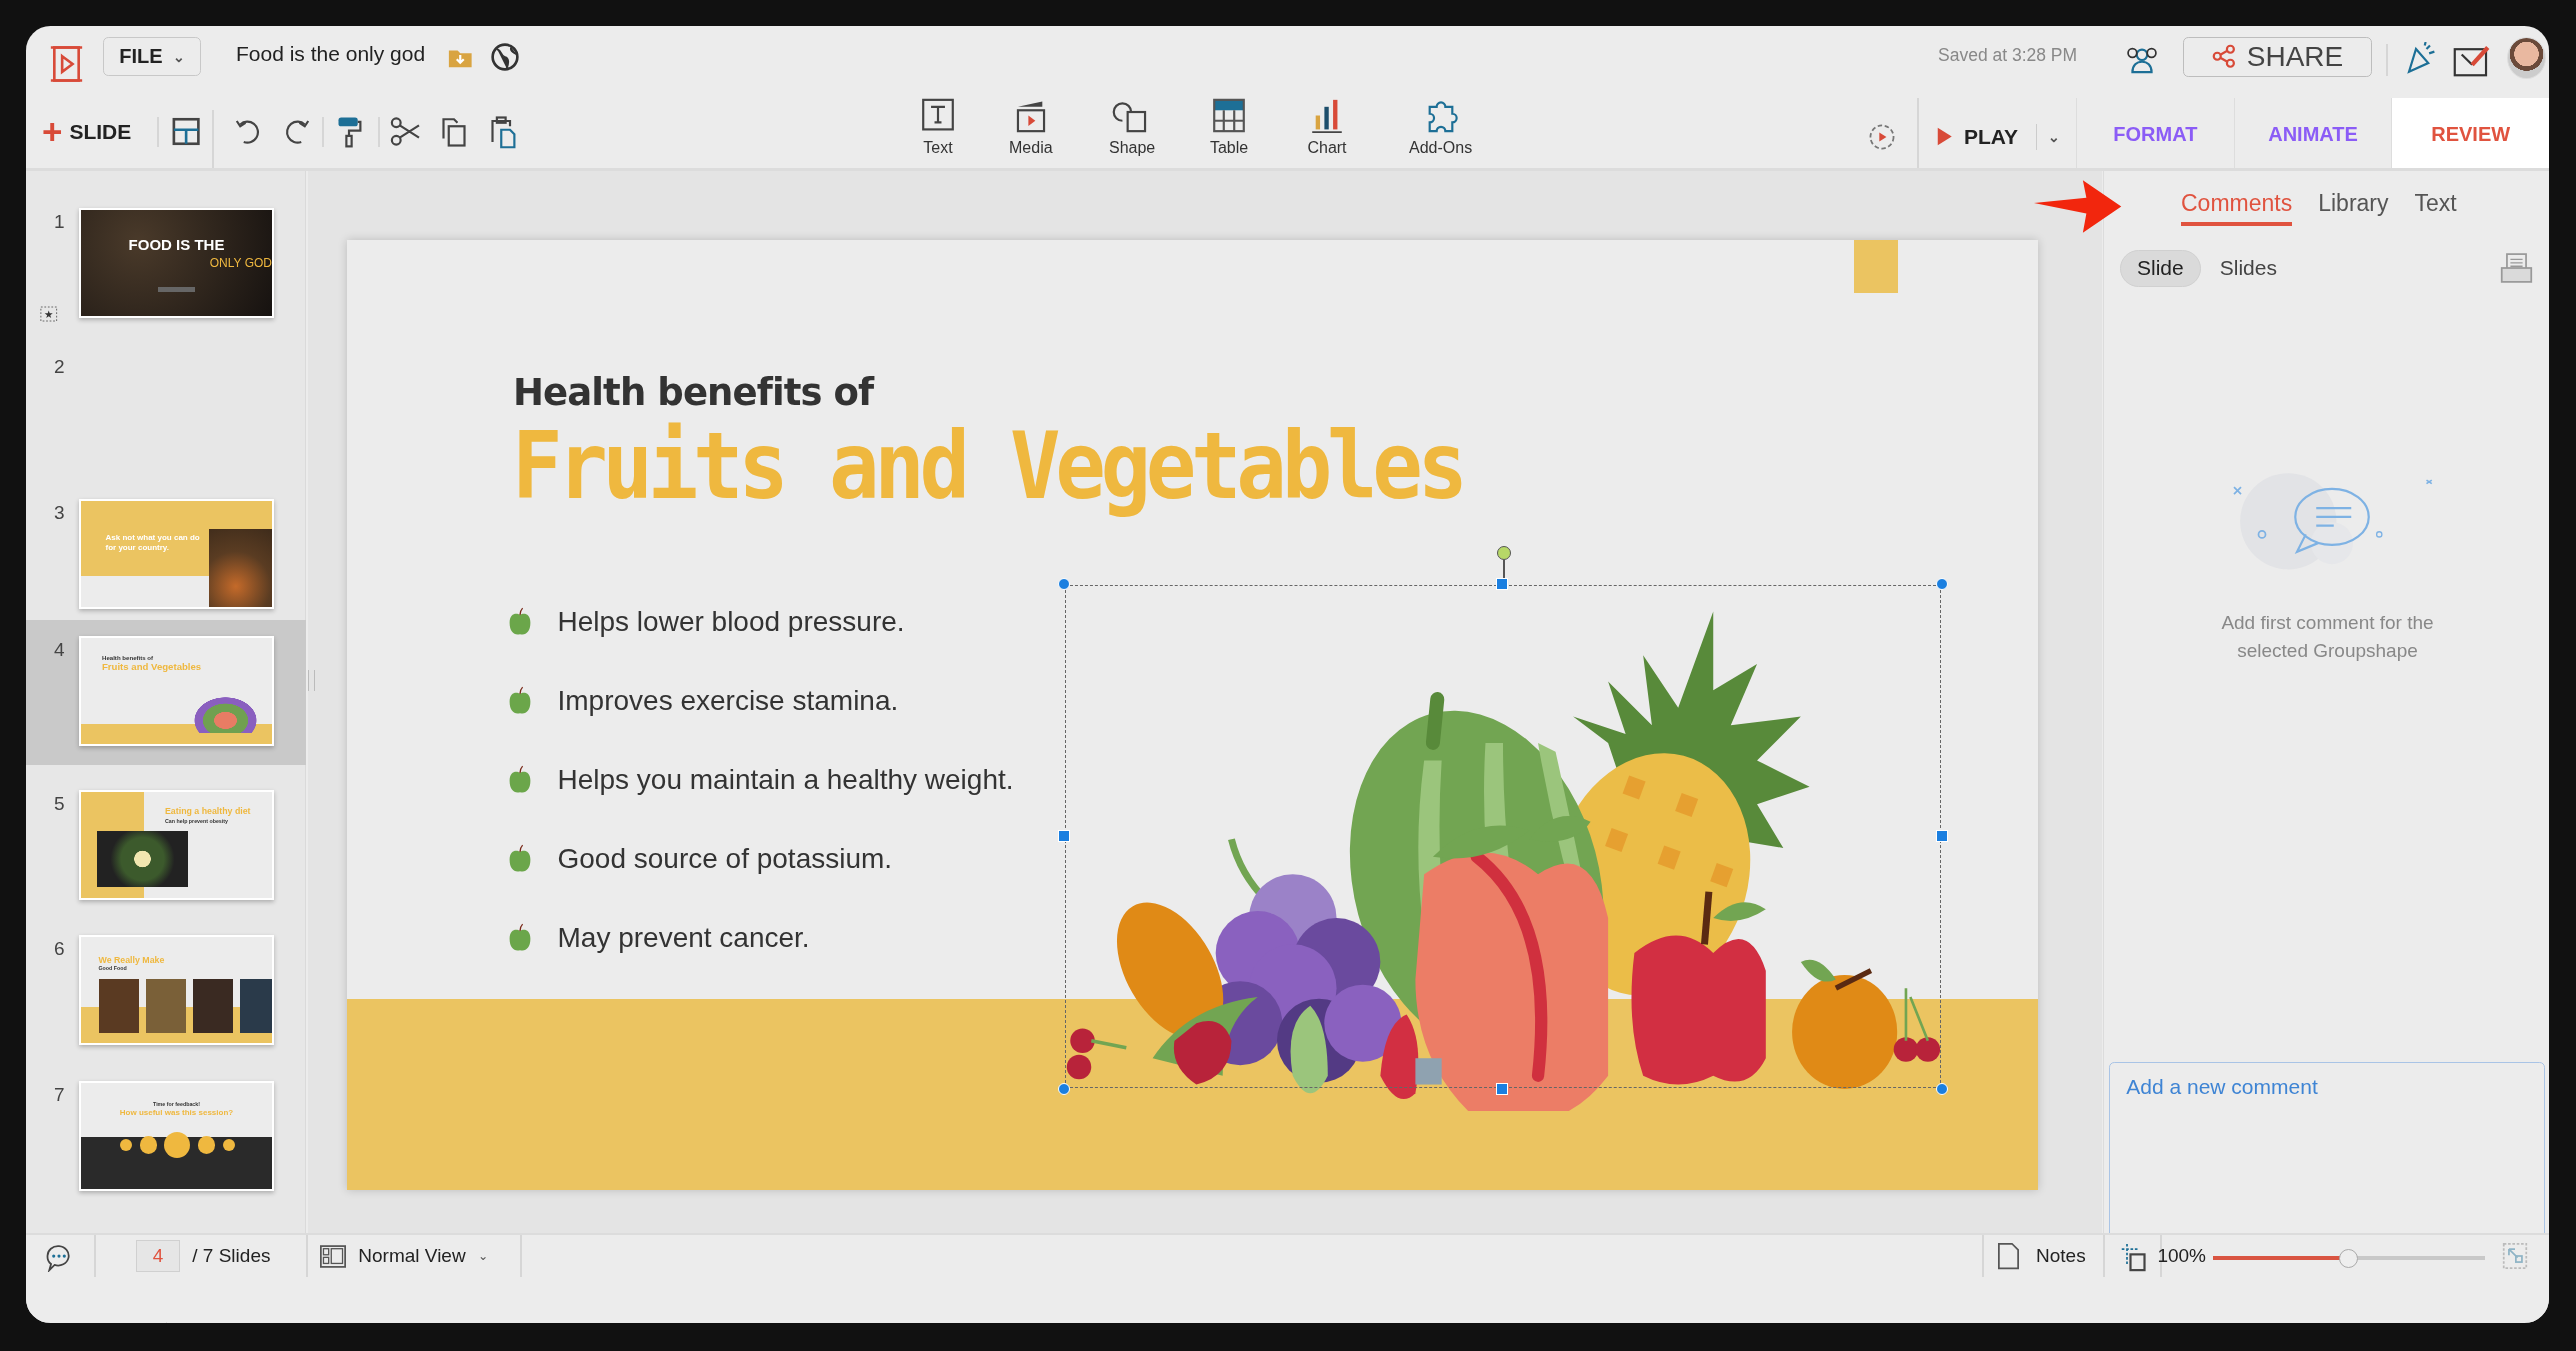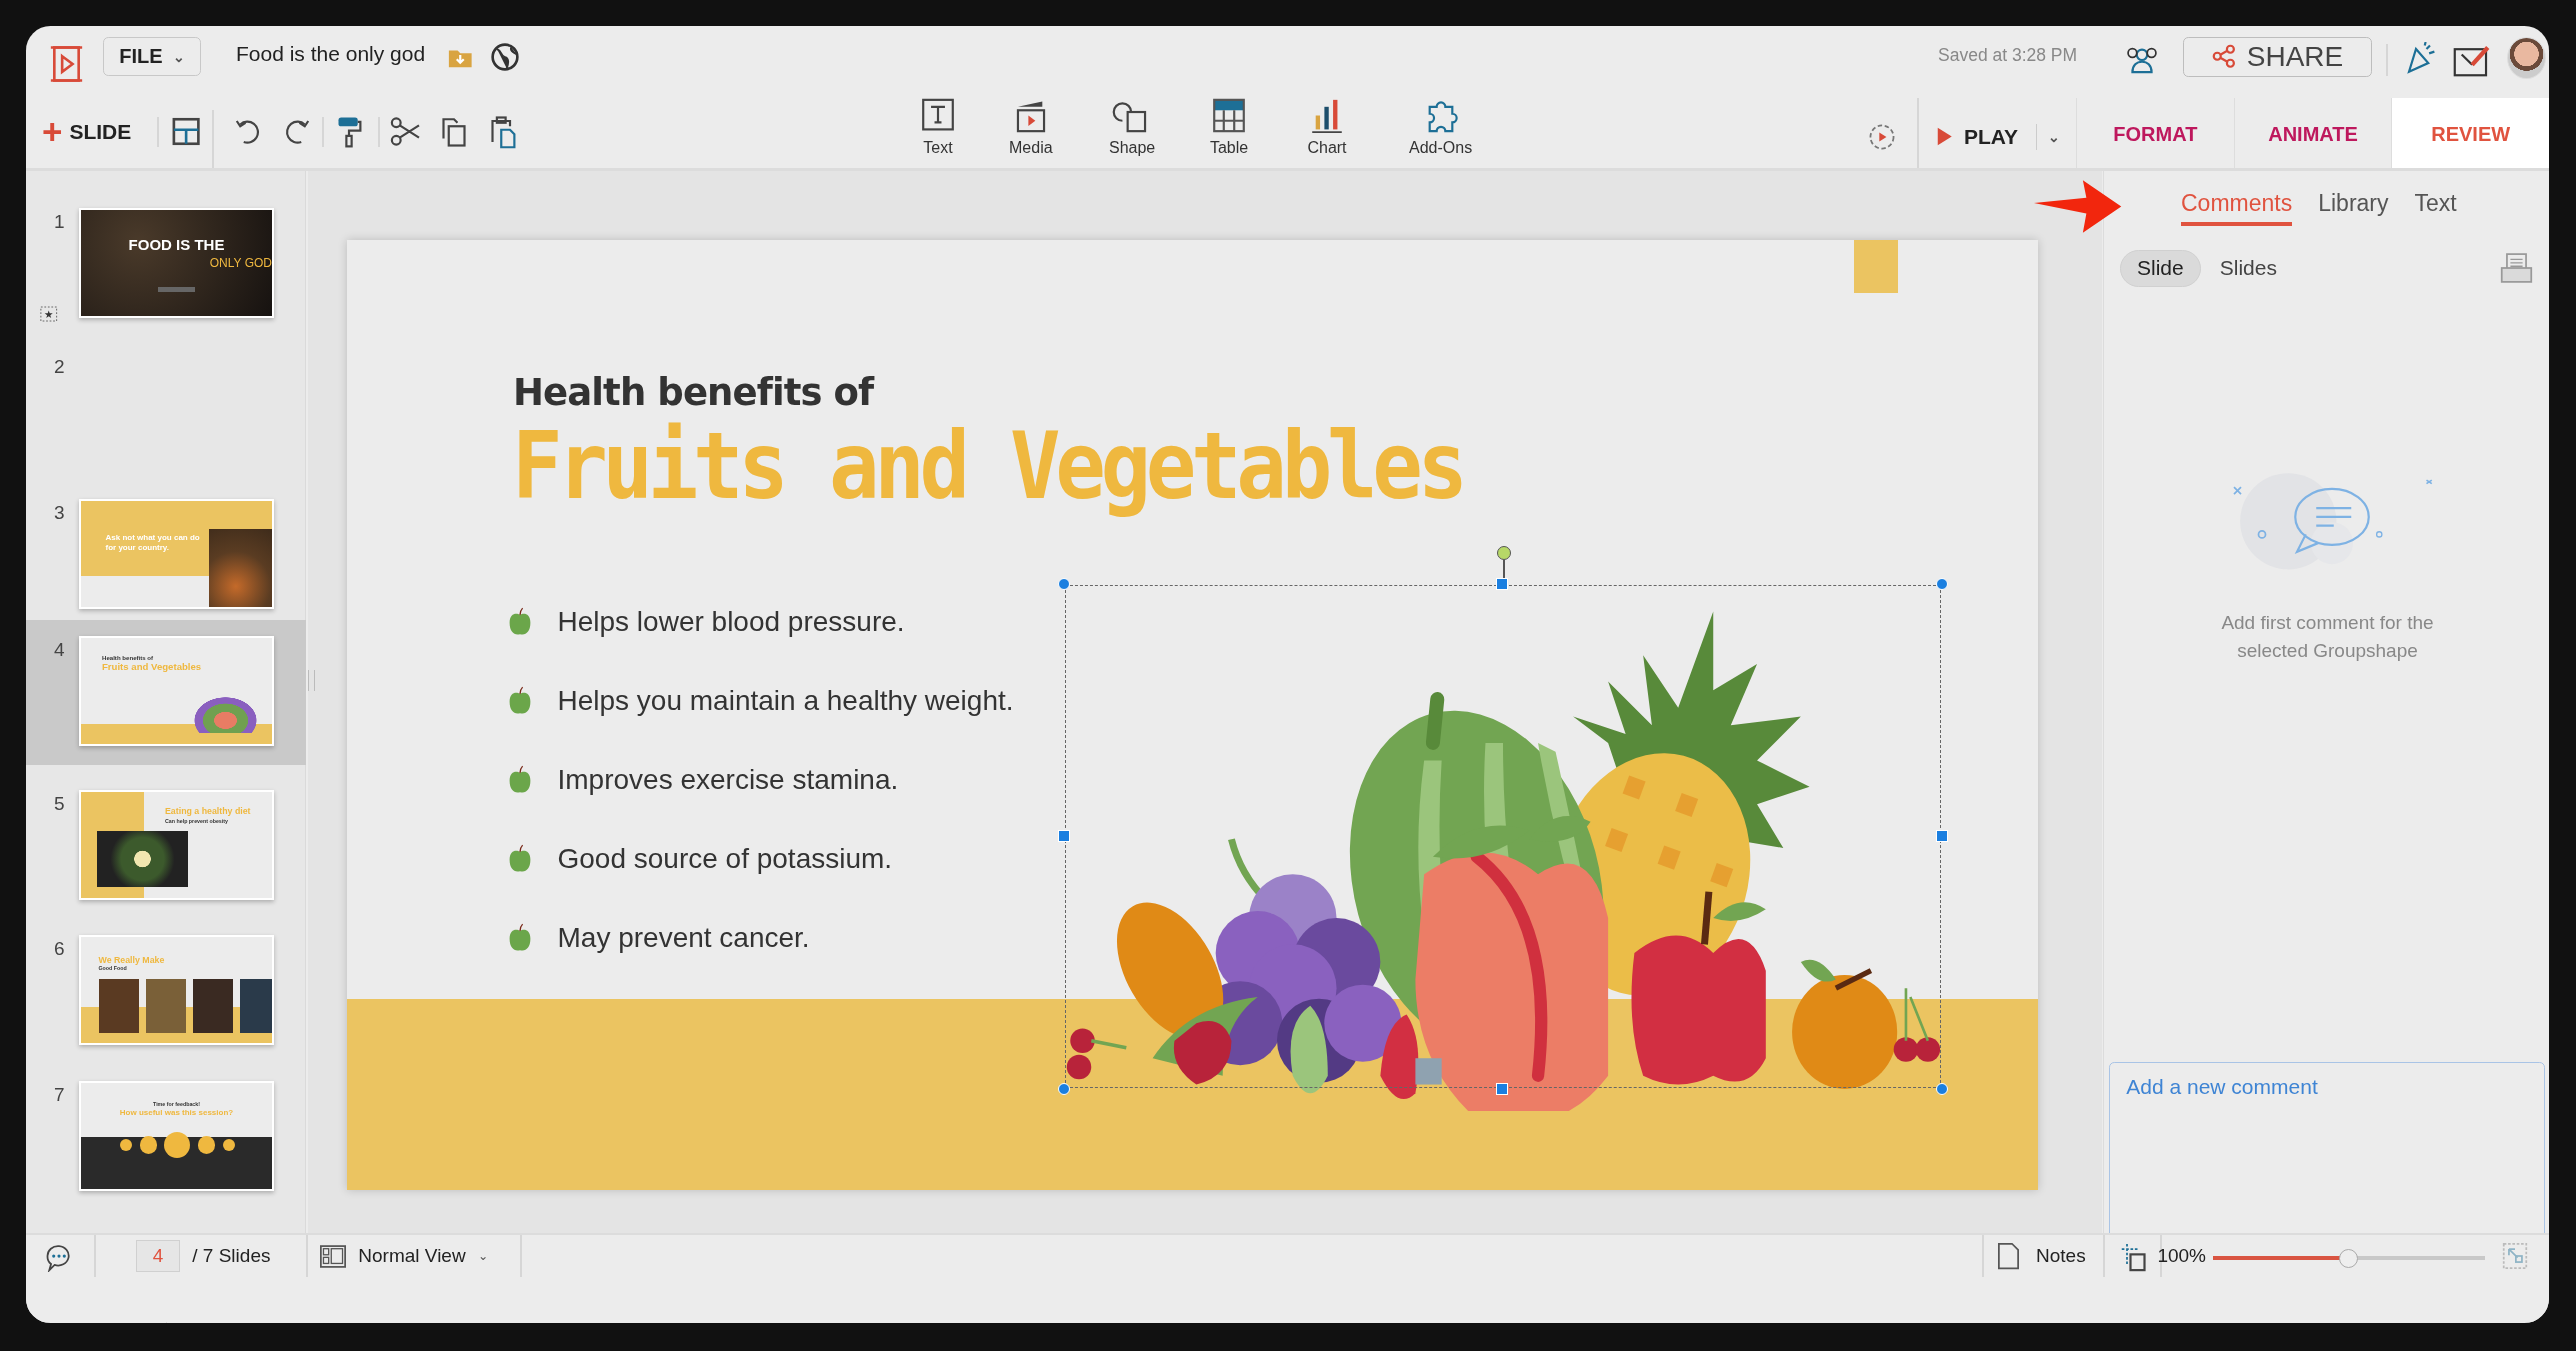--- a/index.html
+++ b/index.html
@@ -19,21 +19,21 @@
 .avatar{position:absolute;left:2481px;top:10.5px;width:39px;height:42px;border-radius:50%;background:radial-gradient(circle at 50% 40%,#e9b8a0 0 40%,#6b4a3a 41% 55%,#ccc 56%);border:1.8px solid #ddd}
 
 .addslide{position:absolute;left:16px;top:88px;display:flex;align-items:center;gap:7px;font-weight:bold;font-size:21px;color:#222}
 .addslide .plus{color:#d84a38;font-size:35px;font-weight:bold;line-height:1}
 .tb-ic{position:absolute;top:88px;width:32px;height:35px}
 .inserts{position:absolute;top:70px;height:70px;display:flex;flex-direction:column;align-items:center;font-size:16px;color:#333}
 .inserts svg{width:40px;height:39px;margin-bottom:3.5px}
 .gear-play{position:absolute;left:1840px;top:95px;width:32px;height:32px}
 .playbtn{position:absolute;left:1910px;top:84px;height:53px;display:flex;align-items:center;gap:10.5px;font-weight:bold;font-size:21px;color:#222}
 .tabs{position:absolute;left:2050px;top:72px;width:473px;height:72px;display:flex}
-.tab{flex:1;display:flex;align-items:center;justify-content:center;font-weight:bold;font-size:20px;color:#be185d;border-left:1.8px solid #ddd}
+.tab{flex:1;display:flex;align-items:center;justify-content:center;font-weight:bold;font-size:20px;color:#8b5cf6;border-left:1.8px solid #ddd}
 .tab.active{background:#fff;color:#e0533f}
 .hdr-line{position:absolute;left:0;top:142px;width:2523px;height:2.6px;background:#dcdcdc}
 
 .leftpanel{position:absolute;left:0;top:145px;width:280px;height:1063px;background:#e7e7e7;border-right:1.8px solid #dadada}
 .thumbrow{position:absolute;left:0;width:280px;height:145px}
 .thumbrow.sel{background:#c9c9c9}
 .thumbnum{position:absolute;left:28px;top:19px;font-size:19px;color:#444}
 .thumb{position:absolute;left:53px;top:16px;width:195px;height:110px;border:2.6px solid #fff;box-shadow:0 1.8px 4.4px rgba(0,0,0,.25);overflow:hidden;background:#ececec}
 .lib-row{position:absolute;left:0;top:1209px;width:280px;height:88px;border-top:1.8px solid #dadada;display:flex}
 .libtab{flex:1;display:flex;align-items:center;justify-content:center;font-size:21px;color:#222;position:relative}
@@ -335,28 +335,28 @@
             <path d="M15 10c-4-3-12-2-12 9s6 15 12 13c6 2 12-2 12-13S19 7 15 10z" fill="#6ba64a"></path>
             <path d="M15 10c0-4 1-6 3-8" stroke="#7a2a1a" stroke-width="1.5" fill="none"></path>
           </svg>
           <span>Helps lower blood pressure.</span>
         </div>
       <div class="bullet">
           <svg viewBox="0 0 30 36">
             <path d="M15 10c-4-3-12-2-12 9s6 15 12 13c6 2 12-2 12-13S19 7 15 10z" fill="#6ba64a"></path>
             <path d="M15 10c0-4 1-6 3-8" stroke="#7a2a1a" stroke-width="1.5" fill="none"></path>
           </svg>
-          <span>Helps you maintain a healthy weight.</span>
+          <span>Improves exercise stamina.</span>
         </div>
       <div class="bullet">
           <svg viewBox="0 0 30 36">
             <path d="M15 10c-4-3-12-2-12 9s6 15 12 13c6 2 12-2 12-13S19 7 15 10z" fill="#6ba64a"></path>
             <path d="M15 10c0-4 1-6 3-8" stroke="#7a2a1a" stroke-width="1.5" fill="none"></path>
           </svg>
-          <span>Improves exercise stamina.</span>
+          <span>Helps you maintain a healthy weight.</span>
         </div>
       <div class="bullet">
           <svg viewBox="0 0 30 36">
             <path d="M15 10c-4-3-12-2-12 9s6 15 12 13c6 2 12-2 12-13S19 7 15 10z" fill="#6ba64a"></path>
             <path d="M15 10c0-4 1-6 3-8" stroke="#7a2a1a" stroke-width="1.5" fill="none"></path>
           </svg>
           <span>Good source of potassium.</span>
         </div>
       <div class="bullet">
           <svg viewBox="0 0 30 36">

